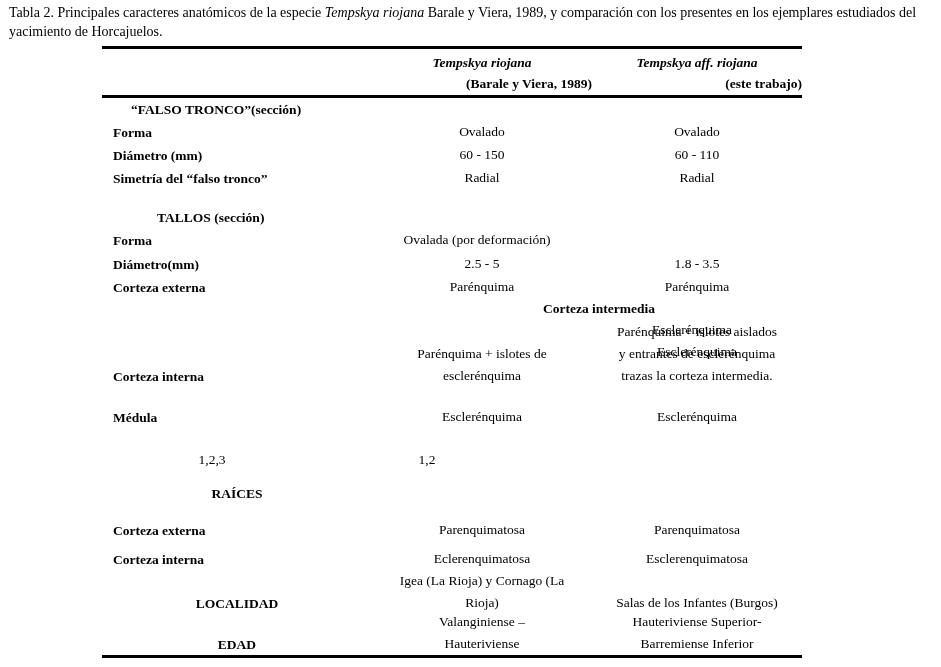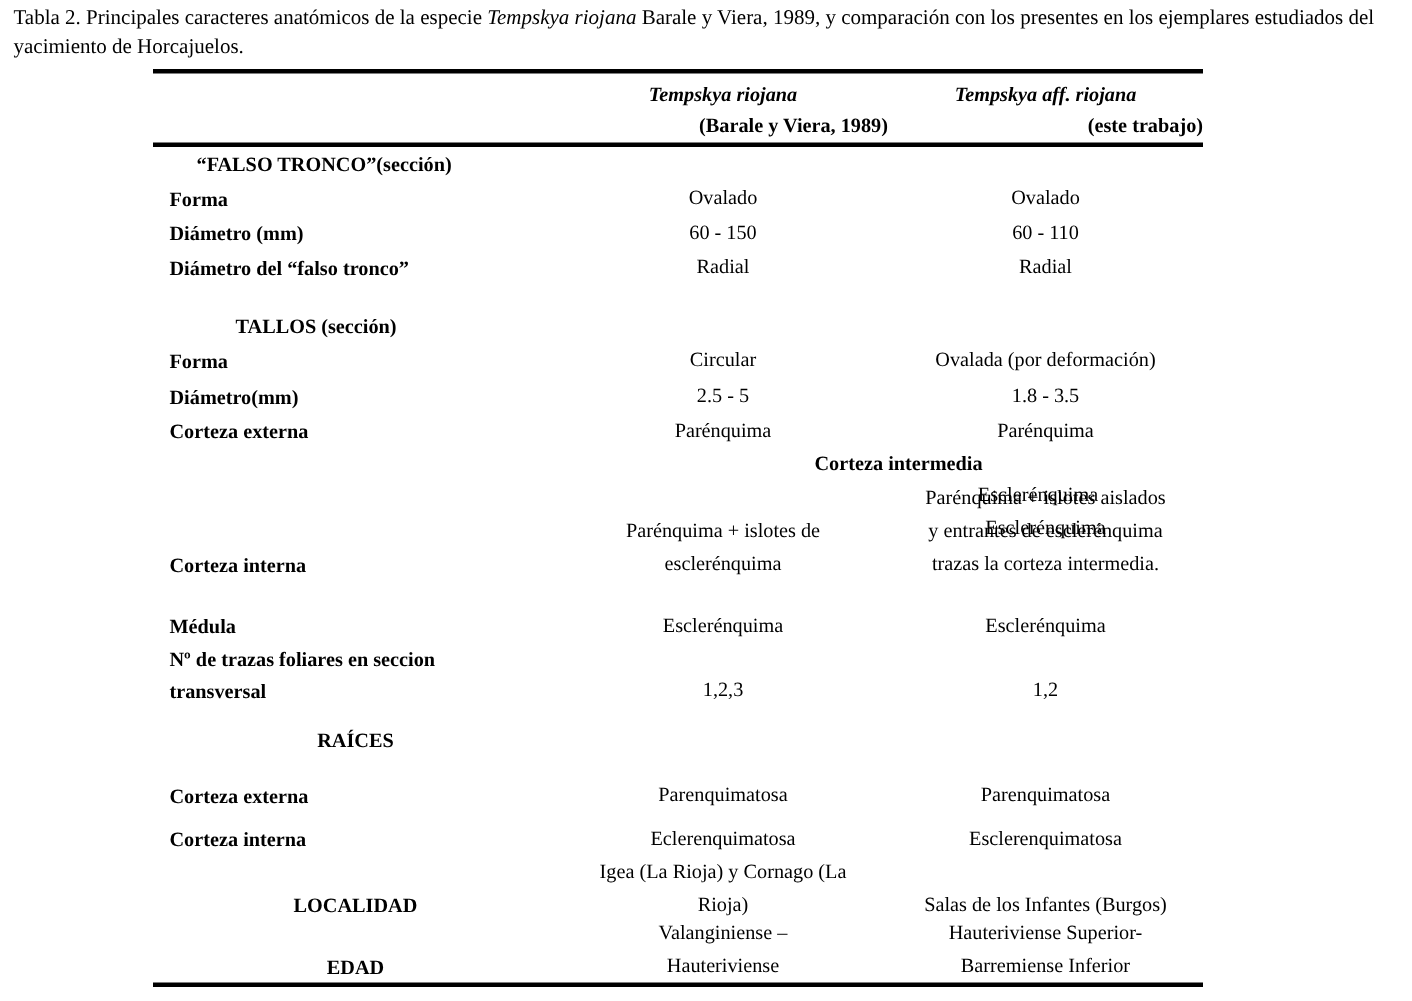--- a/index.html
+++ b/index.html
@@ -65,31 +65,30 @@
     <div class="c1">Forma</div>
     <div class="c2">Ovalado</div>
     <div class="c3">Ovalado</div>
   </div>
   <div class="row" style="height:23px;">
     <div class="c1">Diámetro (mm)</div>
     <div class="c2">60 - 150</div>
     <div class="c3">60 - 110</div>
   </div>
   <div class="row" style="height:23px;">
-    <div class="c1">Diámetro del “falso tronco”</div>
+    <div class="c1">Simetría del “falso tronco”</div>
     <div class="c2">Radial</div>
     <div class="c3">Radial</div>
   </div>
 
   <div class="row" style="margin-top:16px;height:23px;">
     <div class="c1 sec" style="padding-left:55px;">TALLOS (sección)</div>
   </div>
   <div class="row" style="height:23px;">
     <div class="c1">Forma</div>
-    <div class="c2">Circular</div>
     <div class="c3">Ovalada (por deformación)</div>
   </div>
   <div class="row" style="height:24px;">
     <div class="c1">Diámetro(mm)</div>
     <div class="c2">2.5 - 5</div>
     <div class="c3">1.8 - 3.5</div>
   </div>
   <div class="row" style="height:23px;">
     <div class="c1">Corteza externa</div>
     <div class="c2">Parénquima</div>
@@ -107,22 +106,20 @@
     <div class="c3">Parénquima + islotes  aislados
 y entrantes de esclerénquima
 trazas la corteza intermedia.</div>
   </div>
   <div class="row" style="margin-top:14px;height:27px;">
     <div class="c1">Médula</div>
     <div class="c2">Esclerénquima</div>
     <div class="c3">Esclerénquima</div>
   </div>
   <div class="row" style="height:43px;">
-    <div class="c1">Nº de trazas foliares en seccion
-transversal</div>
     <div class="c2">1,2,3</div>
     <div class="c3">1,2</div>
   </div>
 
   <div class="row" style="margin-top:8px;height:25px;">
     <div class="c1 sec sec-center">RAÍCES</div>
   </div>
   <div class="row" style="margin-top:8px;height:29px;">
     <div class="c1">Corteza externa</div>
     <div class="c2">Parenquimatosa</div>

